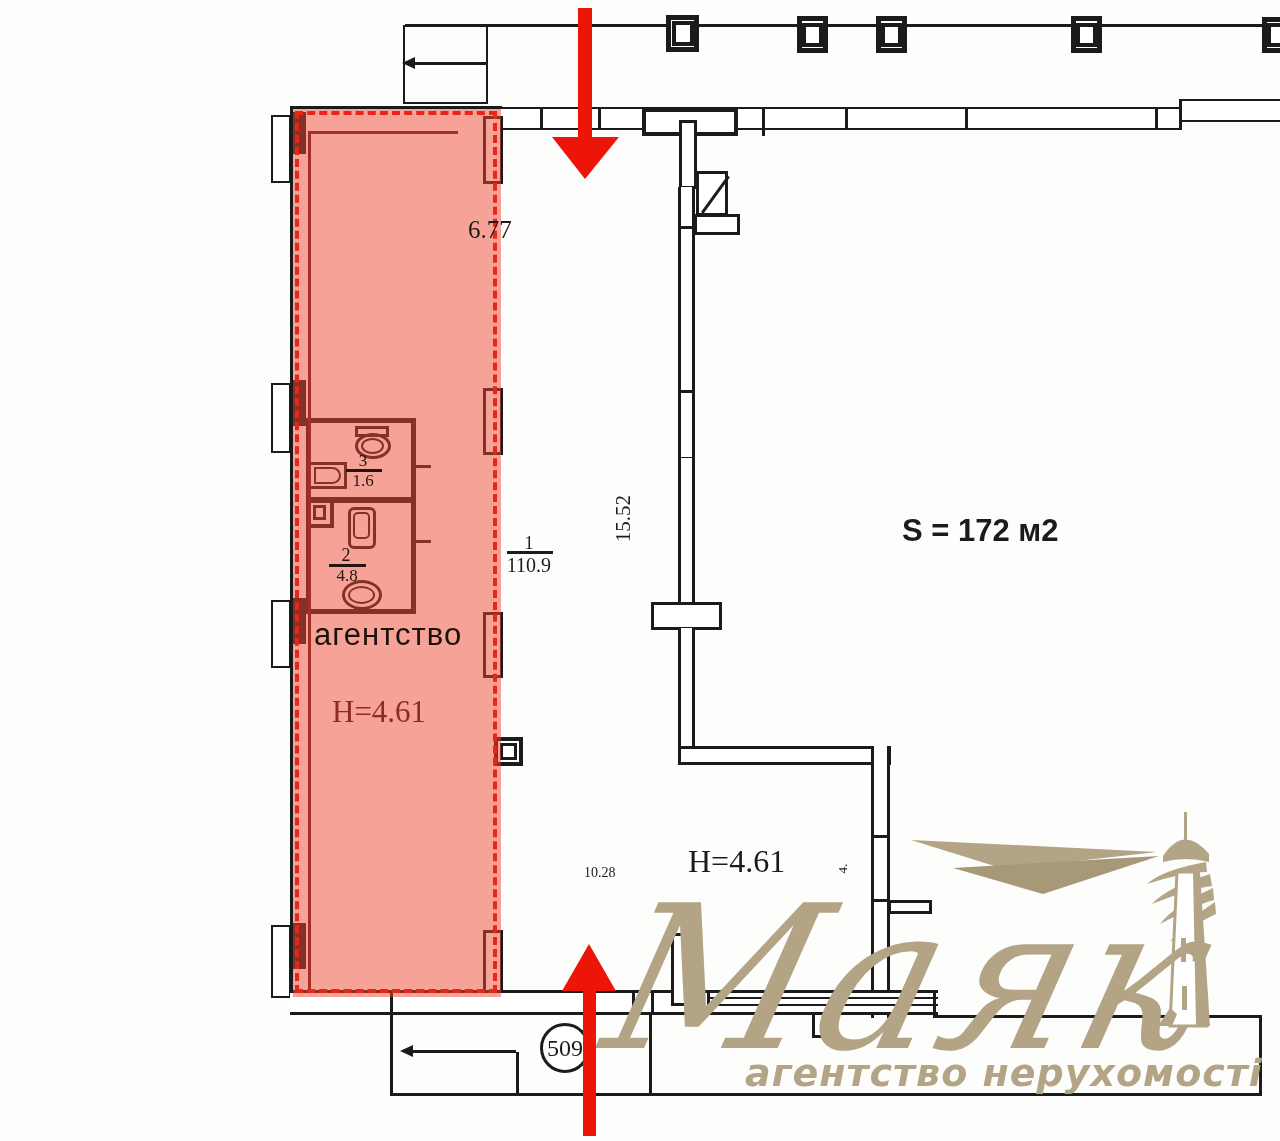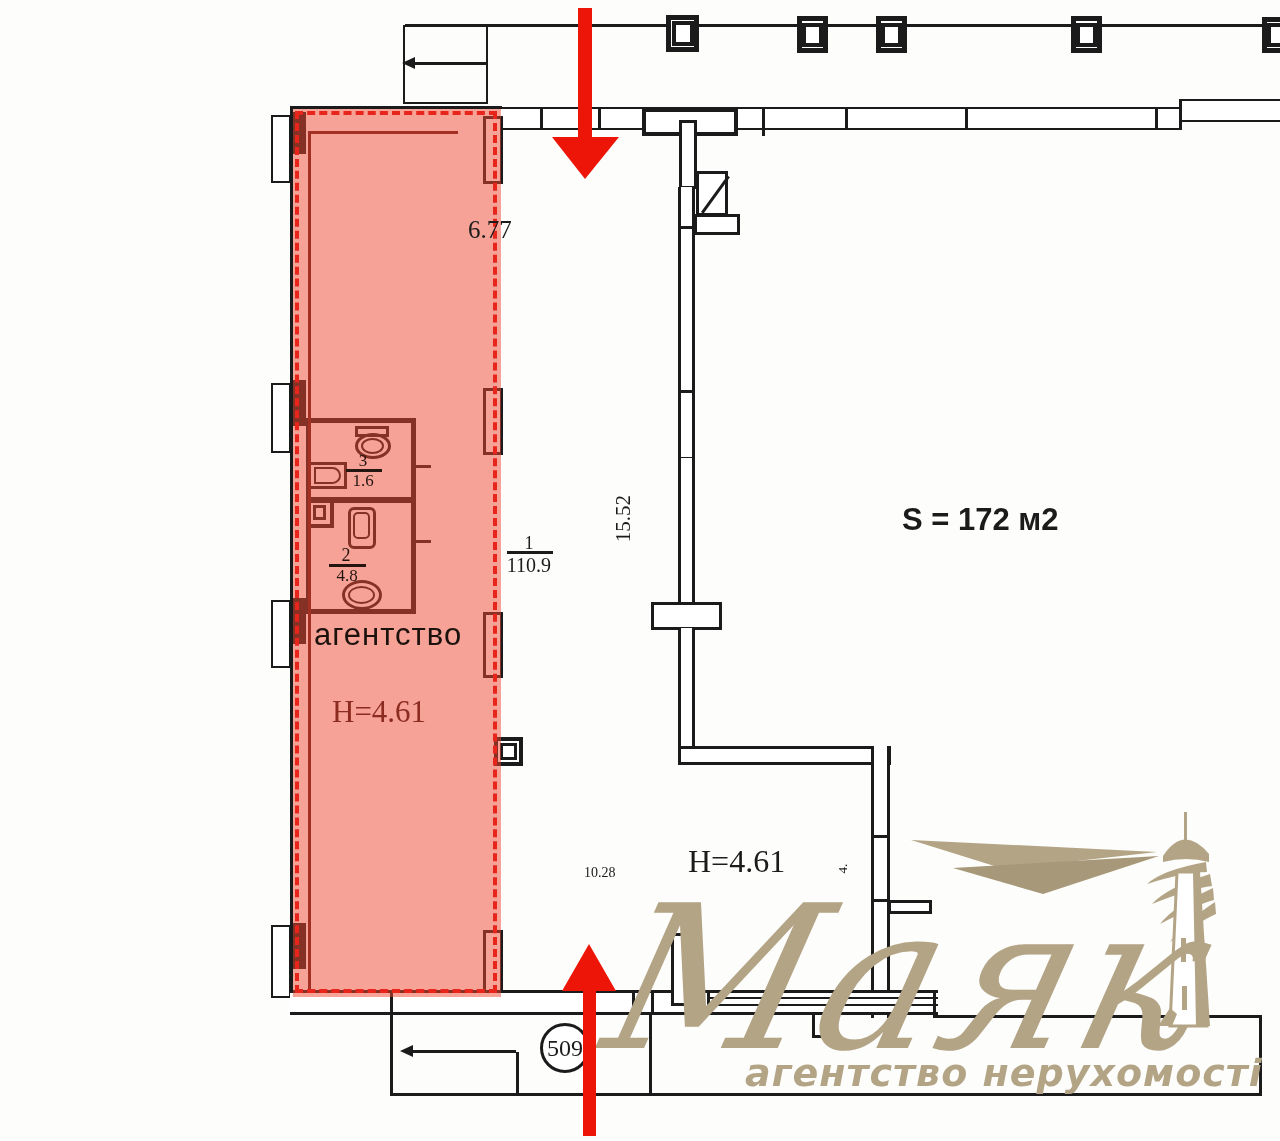--- a/index.html
+++ b/index.html
@@ -155,21 +155,21 @@
   <div class="a txt ctr" style="left:344px;top:472px;width:38px;font-size:17px;color:#241510;">1.6</div>
   <div class="a txt ctr" style="left:327px;top:546px;width:38px;font-size:18px;color:#241510;">2</div>
   <div class="a" style="left:329px;top:564px;width:37px;height:2.5px;background:#241510;"></div>
   <div class="a txt ctr" style="left:327px;top:567px;width:40px;font-size:17px;color:#241510;">4.8</div>
 
   <div class="a txt" style="left:468px;top:217px;font-size:25px;">6.77</div>
   <div class="a txt ctr" style="left:588px;top:508px;width:70px;font-size:21px;transform:rotate(-90deg);">15.52</div>
   <div class="a txt ctr" style="left:503px;top:534px;width:52px;font-size:18px;">1</div>
   <div class="a w" style="left:507px;top:551px;width:46px;height:2.5px;"></div>
   <div class="a txt ctr" style="left:499px;top:555px;width:60px;font-size:20px;">110.9</div>
-  <div class="a txt sans" style="left:902px;top:504px;font-size:31px;font-weight:bold;text-align:right;">S = 172 м2</div>
+  <div class="a txt sans" style="left:902px;top:515px;font-size:31px;font-weight:bold;text-align:right;">S = 172 м2</div>
   <div class="a txt" style="left:572px;top:866px;font-size:14px;margin-left:12px;">10.28</div>
   <div class="a txt" style="left:688px;top:845px;font-size:32px;">H=4.61</div>
   <div class="a txt" style="left:838px;top:862px;font-size:13px;transform:rotate(-90deg);">4.</div>
 
   <svg width="1280" height="1141" viewBox="0 0 1280 1141">
 
     <polygon points="911,840 1157,852 1004,869" fill="#b3a486"></polygon>
     <polygon points="953,868 1159,856 1043,894" fill="#a69878"></polygon>
 
     <g fill="#b3a486">

